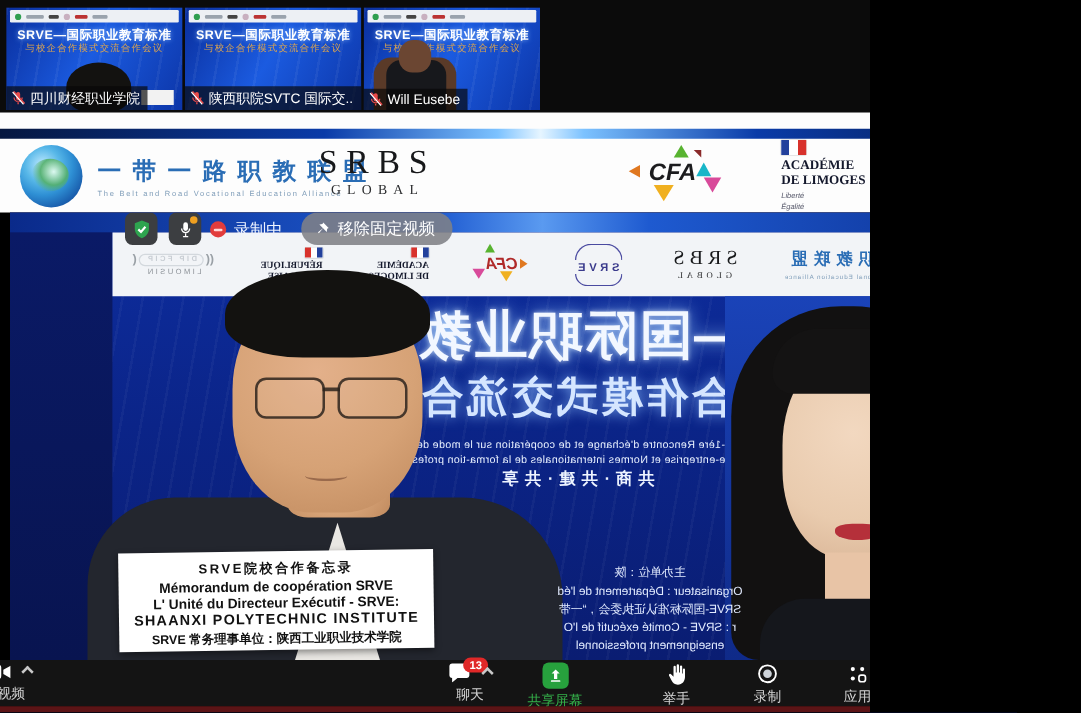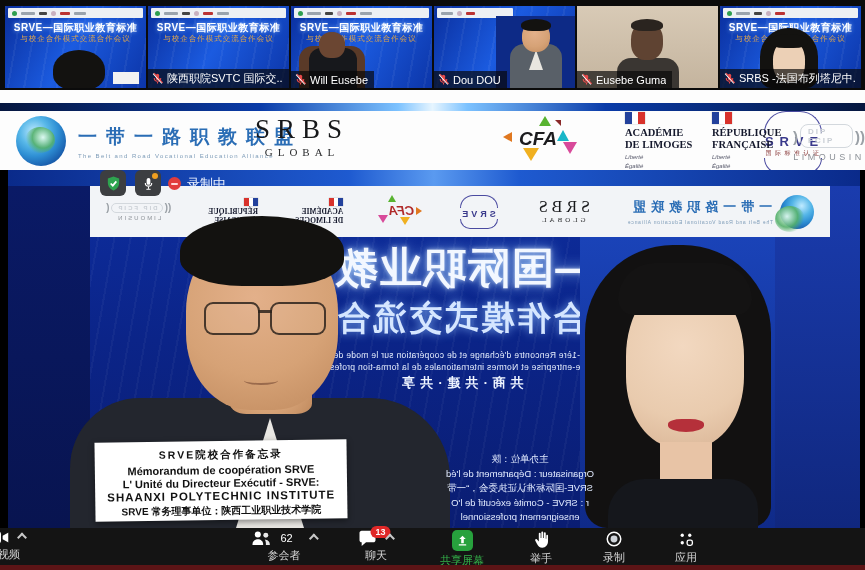--- a/index.html
+++ b/index.html
@@ -1,18 +1,18 @@
 <!DOCTYPE html>
 <html><head>
 <meta charset="utf-8">
 <style>
   * { margin:0; padding:0; box-sizing:border-box; }
   html,body { background:#000; }
   #stage {
-    position:relative; width:865px; height:570px; overflow:hidden;
+    position:relative; width:696px; height:570px; overflow:hidden;
     background:#000; font-family:"Liberation Sans","DejaVu Sans",sans-serif;
   }
   .abs { position:absolute; }
 
   
   #filmstrip { position:absolute; left:0; top:0; width:865px; height:90px; background:#0b0b0b; }
   .thumb { position:absolute; top:6px; width:141px; height:82px; background:#0e1530; overflow:hidden; }
   .tb-bg { position:absolute; inset:0; background:linear-gradient(120deg,#0a2f9e 0%,#1b5be0 48%,#0c35a8 100%); }
   .streaks { position:absolute; inset:0; background:repeating-linear-gradient(100deg, rgba(255,255,255,0.10) 0 2px, rgba(255,255,255,0) 2px 16px); opacity:.5; }
   .ministrip { position:absolute; top:2px; left:3px; right:3px; height:10px; background:#edf0f4; border-radius:1px; display:flex; align-items:center; gap:4px; padding:0 4px; }
@@ -127,20 +127,29 @@
         <span class="mbar" style="width:14px;"></span>
         <span class="mbar" style="width:8px;background:#444;"></span>
         <span class="mdot" style="background:#c8b0c0;"></span>
         <span class="mbar" style="width:10px;background:#b33;"></span>
         <span class="mbar" style="width:12px;"></span>
       </div>
       <div class="tb-line1">SRVE—国际职业教育标准</div>
       <div class="tb-line2">与校企合作模式交流合作会议</div>
       <div class="haircap" style="left:48px;top:44px;width:52px;height:40px;"></div>
       <div class="abs" style="left:108px;top:66px;width:26px;height:12px;background:#f2f2f2;"></div>
+      <div class="nametag">
+        <svg class="mutedmic" viewBox="0 0 24 24">
+            <path fill="#e84a4a" d="M12 3a3 3 0 0 1 3 3v6a3 3 0 0 1-6 0V6a3 3 0 0 1 3-3z"></path>
+            <path fill="#e84a4a" d="M5 11a7 7 0 0 0 14 0h-2a5 5 0 0 1-10 0H5zM11 17h2v4h-2z"></path>
+            <line x1="4" y1="3" x2="20" y2="21" stroke="#fff" stroke-width="2"></line>
+            <line x1="5.6" y1="2" x2="21.6" y2="20" stroke="#e84a4a" stroke-width="2"></line>
+          </svg>
+        <span>四川财经职业学院</span>
+      </div>
     </div>
 
     <div class="thumb" style="left:148px;">
       <div class="tb-bg"></div>
       <div class="streaks"></div>
       <div class="ministrip">
         <span class="mdot" style="background:#2e9e4f;"></span>
         <span class="mbar" style="width:14px;"></span>
         <span class="mbar" style="width:8px;background:#444;"></span>
         <span class="mdot" style="background:#c8b0c0;"></span>
@@ -180,60 +189,21 @@
         <svg class="mutedmic" viewBox="0 0 24 24">
             <path fill="#e84a4a" d="M12 3a3 3 0 0 1 3 3v6a3 3 0 0 1-6 0V6a3 3 0 0 1 3-3z"></path>
             <path fill="#e84a4a" d="M5 11a7 7 0 0 0 14 0h-2a5 5 0 0 1-10 0H5zM11 17h2v4h-2z"></path>
             <line x1="4" y1="3" x2="20" y2="21" stroke="#fff" stroke-width="2"></line>
             <line x1="5.6" y1="2" x2="21.6" y2="20" stroke="#e84a4a" stroke-width="2"></line>
           </svg>
         <span>Will Eusebe</span>
       </div>
     </div>
 
-    <div class="thumb" style="left:434px;">
-      <div class="tb-bg"></div>
-      <div class="streaks"></div>
-      <div class="ministrip" style="right:62px;">
-        <span class="mbar" style="width:12px;"></span>
-        <span class="mdot" style="background:#c8b0c0;"></span>
-        <span class="mbar" style="width:9px;background:#b33;"></span>
-      </div>
-      <div class="abs" style="left:62px;top:10px;width:79px;height:72px;background:#0d2a86;">
-        <div class="abs" style="left:14px;top:28px;width:52px;height:44px;background:#596068;border-radius:14px 14px 0 0;"></div>
-        <div class="abs" style="left:33px;top:34px;width:14px;height:20px;background:#e8e6e0;clip-path:polygon(50% 0,100% 100%,0 100%);"></div>
-        <div class="head skin" style="position:absolute;left:26px;top:6px;width:28px;height:30px;border-radius:46%;"></div>
-        <div class="haircap" style="left:25px;top:3px;width:30px;height:12px;"></div>
-      </div>
-      <div class="nametag">
-        <svg class="mutedmic" viewBox="0 0 24 24">
-            <path fill="#e84a4a" d="M12 3a3 3 0 0 1 3 3v6a3 3 0 0 1-6 0V6a3 3 0 0 1 3-3z"></path>
-            <path fill="#e84a4a" d="M5 11a7 7 0 0 0 14 0h-2a5 5 0 0 1-10 0H5zM11 17h2v4h-2z"></path>
-            <line x1="4" y1="3" x2="20" y2="21" stroke="#fff" stroke-width="2"></line>
-            <line x1="5.6" y1="2" x2="21.6" y2="20" stroke="#e84a4a" stroke-width="2"></line>
-          </svg>
-        <span>Dou DOU</span>
-      </div>
-    </div>
-
-    <div class="thumb" style="left:577px;background:#cfc0ab;">
-      <div class="abs" style="left:0;top:0;width:100%;height:100%;background:linear-gradient(180deg,#d8cab6 0%,#c4b49e 100%);"></div>
-      <div class="abs" style="left:40px;top:52px;width:62px;height:30px;background:#3a3632;border-radius:14px 14px 0 0;"></div>
-      <div class="head" style="left:54px;top:16px;width:32px;height:38px;background:#5f4332;"></div>
-      <div class="haircap" style="left:54px;top:13px;width:32px;height:12px;background:#2a241f;"></div>
-      <div class="nametag">
-        <svg class="mutedmic" viewBox="0 0 24 24">
-            <path fill="#e84a4a" d="M12 3a3 3 0 0 1 3 3v6a3 3 0 0 1-6 0V6a3 3 0 0 1 3-3z"></path>
-            <path fill="#e84a4a" d="M5 11a7 7 0 0 0 14 0h-2a5 5 0 0 1-10 0H5zM11 17h2v4h-2z"></path>
-            <line x1="4" y1="3" x2="20" y2="21" stroke="#fff" stroke-width="2"></line>
-            <line x1="5.6" y1="2" x2="21.6" y2="20" stroke="#e84a4a" stroke-width="2"></line>
-          </svg>
-        <span>Eusebe Guma</span>
-      </div>
-    </div>
+
 
     <div class="thumb" style="left:720px;width:141px;">
       <div class="tb-bg"></div>
       <div class="streaks"></div>
       <div class="ministrip">
         <span class="mdot" style="background:#2e9e4f;"></span>
         <span class="mbar" style="width:14px;"></span>
         <span class="mbar" style="width:8px;background:#444;"></span>
         <span class="mdot" style="background:#c8b0c0;"></span>
         <span class="mbar" style="width:10px;background:#b33;"></span>
@@ -421,61 +391,54 @@
           <path fill="#fff" d="M6 11a6 6 0 0 0 12 0h-1.8a4.2 4.2 0 0 1-8.4 0H6z"></path>
           <rect x="11.2" y="17" width="1.6" height="3.5" fill="#fff"></rect>
           <rect x="8.5" y="20.5" width="7" height="1.6" rx=".8" fill="#fff"></rect>
         </svg>
       <span class="abs" style="right:3px;top:3px;width:6px;height:6px;border-radius:50%;background:#f0a020;"></span>
     </div>
     <div id="rec-dot">
         <i></i>
       </div>
     <div id="rec-label">录制中</div>
+    <div id="unpin">
+      <svg width="13" height="13" viewBox="0 0 24 24">
+          <path fill="#fff" d="M14 2l8 8-2.2 1.1-.6 4.6-5.4-5.4-6.2 7.5-1.4-1.4 7.5-6.2-5.4-5.4L12.9 4z"></path>
+        </svg>
+      <span>移除固定视频</span>
+    </div>
   </div>
 
   <div id="toolbar">
 
     <div class="titem" style="left:14px;">
       <div style="display:flex;align-items:center;gap:10px;">
         <svg width="20" height="15" viewBox="0 0 24 18" style="margin-left:-14px;">
             <rect x="0" y="2" width="15" height="14" rx="3" fill="#fff"></rect>
             <path fill="#fff" d="M17 7l7-4v12l-7-4z"></path>
           </svg>
         <span class="caret"></span>
       </div>
       <span class="tlabel" style="margin-left:-10px;">视频</span>
     </div>
 
-    <div class="titem" style="left:284px;">
-      <div style="display:flex;align-items:center;gap:8px;">
-        <svg width="22" height="16" viewBox="0 0 24 18">
-            <circle cx="8" cy="5" r="3.4" fill="#fff"></circle>
-            <path fill="#fff" d="M2 16c0-3.3 2.7-5.6 6-5.6s6 2.3 6 5.6v1H2z"></path>
-            <circle cx="17" cy="6" r="2.8" fill="#fff" opacity=".9"></circle>
-            <path fill="#fff" opacity=".9" d="M15.8 10.8c3 .2 5.7 2.3 5.7 5.2v1h-4.4v-1c0-2-.4-3.8-1.3-5.2z"></path>
-          </svg>
-        <span class="count">62</span>
-        <span class="caret" style="margin-left:10px;"></span>
-      </div>
-      <span class="tlabel">参会者</span>
-    </div>
 
     <div class="titem" style="left:376px;">
       <div style="display:flex;align-items:center;gap:10px;position:relative;">
         <svg width="18" height="16" viewBox="0 0 24 22">
             <path fill="#fff" d="M4 1h16c1.7 0 3 1.3 3 3v10c0 1.7-1.3 3-3 3H10l-6 5v-5H4c-1.7 0-3-1.3-3-3V4c0-1.7 1.3-3 3-3z"></path>
           </svg>
         <span id="chat-badge">13</span>
         <span class="caret"></span>
       </div>
       <span class="tlabel">聊天</span>
     </div>
 
-    <div class="titem" style="left:462px;">
+    <div class="titem" style="left:444px;">
       <div id="share-iconbox">
         <svg width="13" height="13" viewBox="0 0 24 24">
             <path fill="#fff" d="M12 3l6 6h-3.6v8h-4.8V9H6z"></path>
             <rect x="5" y="19" width="14" height="2.2" rx="1" fill="#fff"></rect>
           </svg>
       </div>
       <span class="tlabel" style="color:#35b24a;">共享屏幕</span>
     </div>
 
     <div class="titem" style="left:541px;">

